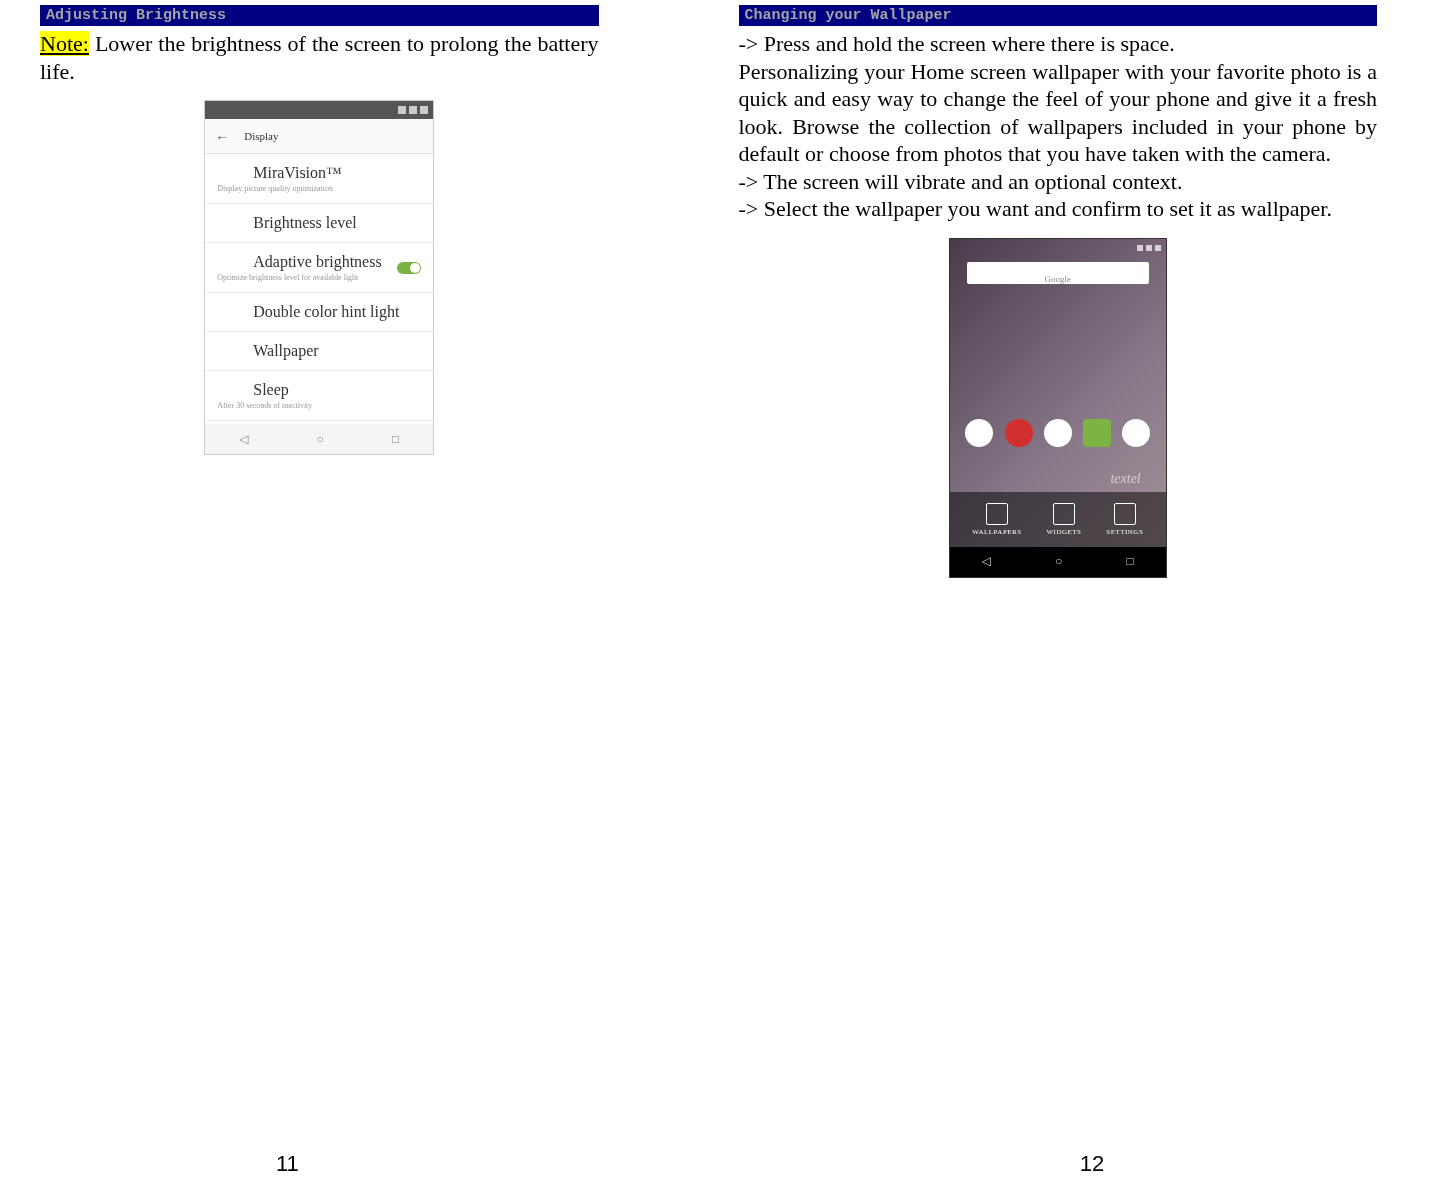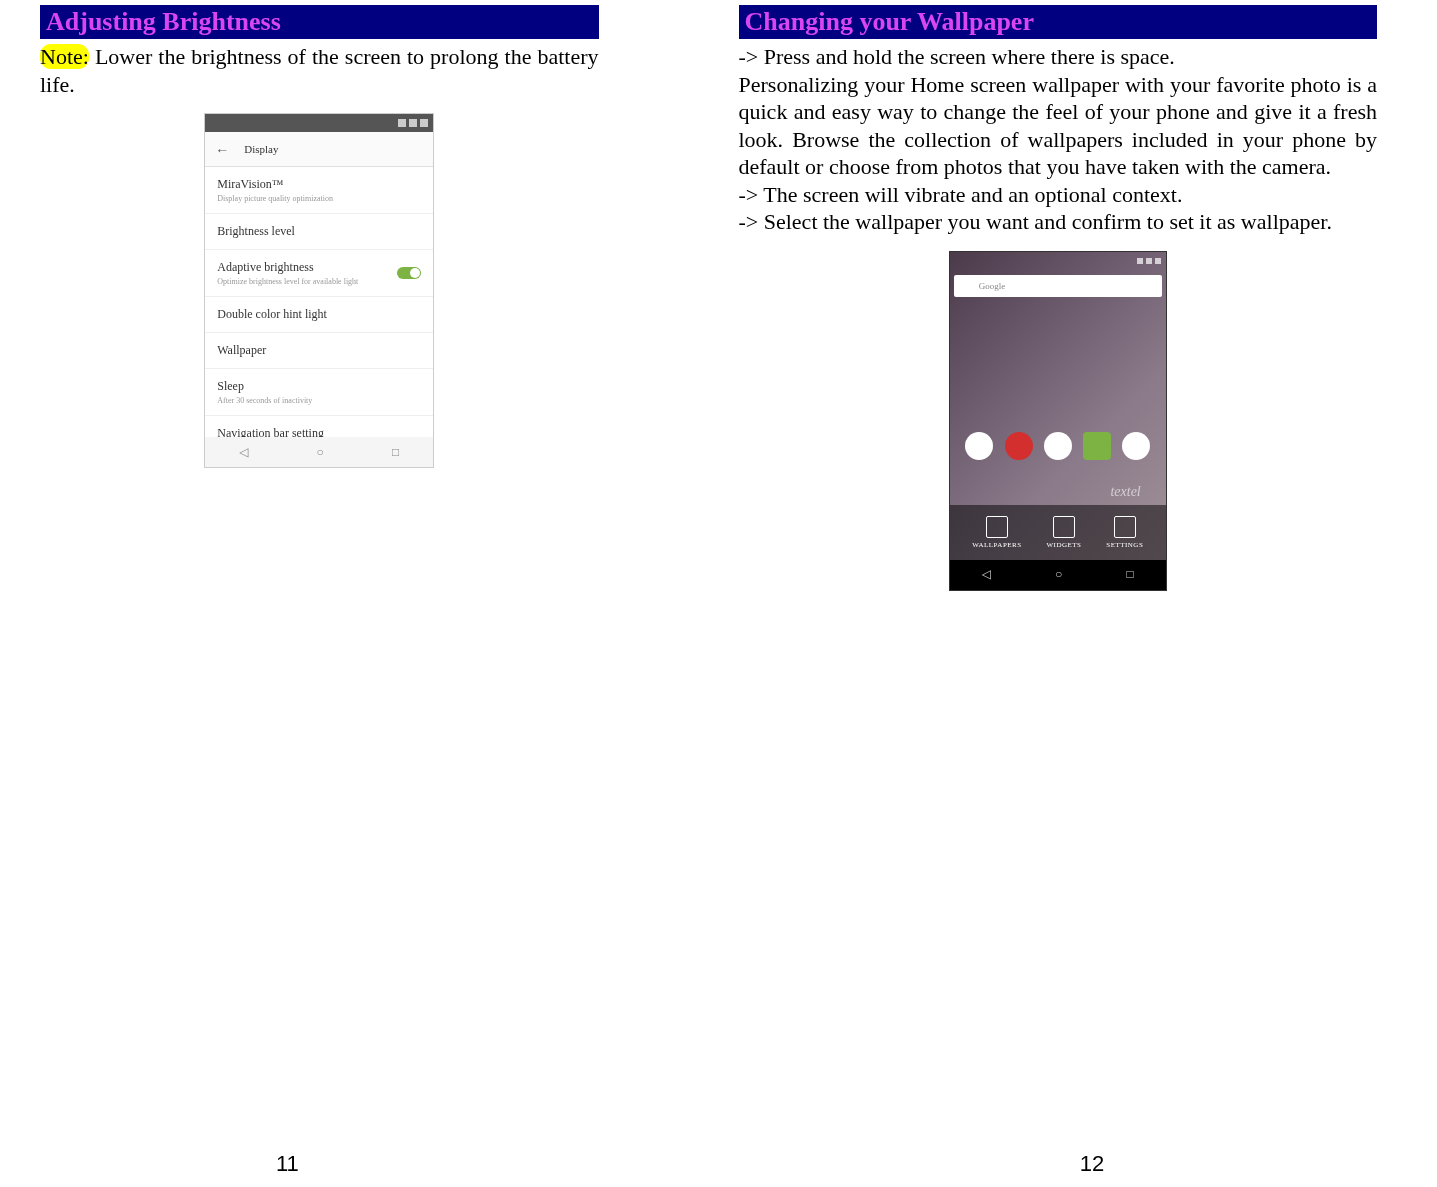--- a/index.html
+++ b/index.html
@@ -22,36 +22,37 @@
     }
     .page-left {
       padding-right: 120px;
     }
     .page-right {
       padding-left: 20px;
       padding-right: 60px;
     }
     .section-header {
       background: #000080;
-      color: #d946ef;
+      color: #a3a3a3;
       font-weight: bold;
-      font-size: 26px;
+      font-size: 15px;
       padding: 2px 6px;
       margin-bottom: 4px;
       width: 100%;
+      font-family: Liberation Mono, monospace;
     }
     .body-text {
       font-size: 22px;
       line-height: 1.25;
       text-align: justify;
       color: black;
     }
     .note-highlight {
       background: yellow;
-      border-radius: 11px;
+      text-decoration: underline;
     }
     .phone-image {
       display: block;
       margin: 15px auto 0;
     }
     .phone-brightness {
       width: 230px;
       height: 355px;
       background: #f5f5f5;
       border: 1px solid #ccc;
@@ -97,28 +98,28 @@
     }
     .settings-item {
       padding: 10px 12px;
       border-bottom: 1px solid #eee;
       background: white;
       display: flex;
       justify-content: space-between;
       align-items: center;
     }
     .item-title {
-      font-size: 12px;
+      font-size: 16px;
       color: #333;
+      margin-left: 36px;
     }
     .item-subtitle {
       font-size: 8px;
       color: #999;
       margin-top: 2px;
-      text-align: right;
     }
     .toggle-switch {
       width: 24px;
       height: 12px;
       background: #7cb342;
       border-radius: 6px;
       position: relative;
     }
     .toggle-switch::after {
       content: '';
@@ -155,29 +156,30 @@
       align-items: center;
       padding: 0 5px;
       gap: 3px;
     }
     .wallpaper-status .status-icon {
       background: rgba(255,255,255,0.7);
       width: 6px;
       height: 6px;
     }
     .google-search {
-      margin: 5px 4px;
+      margin: 5px 17px;
       height: 22px;
       background: white;
       border-radius: 2px;
       display: flex;
       align-items: center;
       padding: 0 8px;
       font-size: 9px;
       color: #888;
+      flex-direction: column;
     }
     .google-g {
       width: 12px;
       height: 12px;
       margin-right: 5px;
       background: white;
       border-radius: 50%;
       display: inline-block;
     }
     .app-row {

